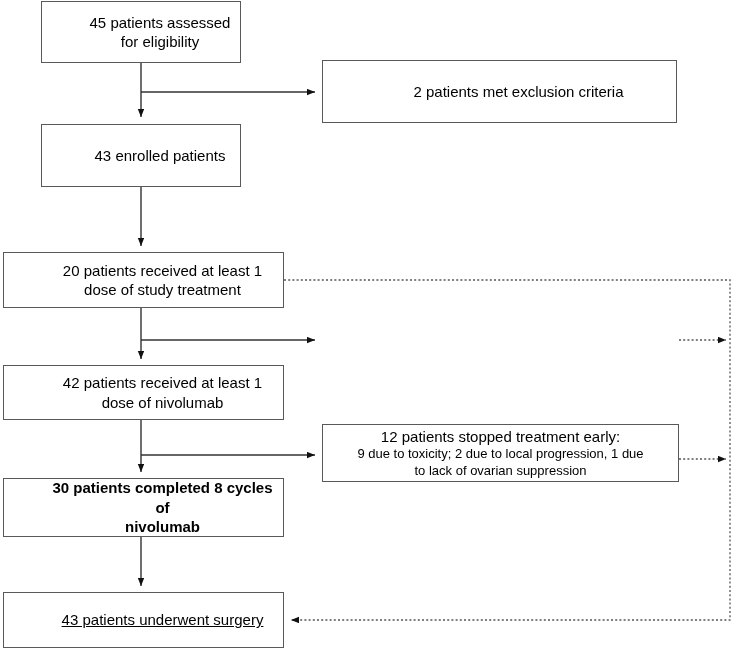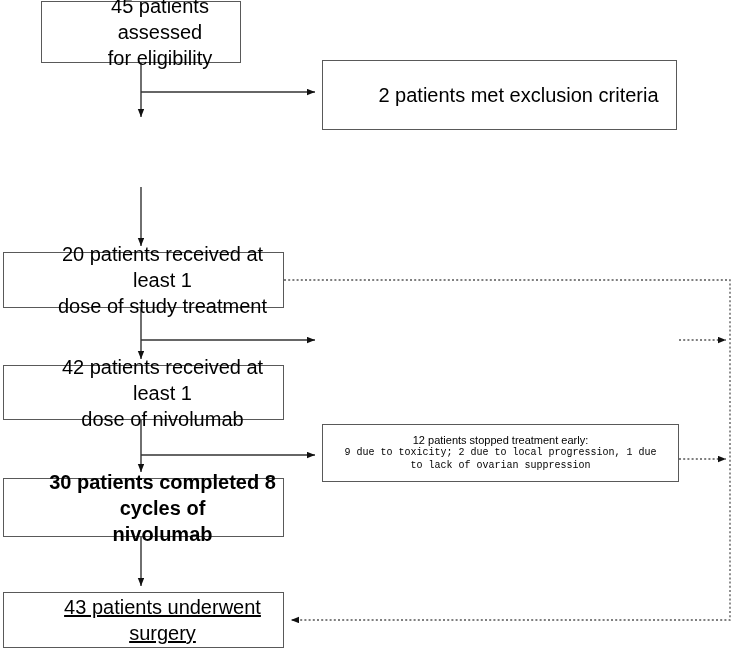--- a/index.html
+++ b/index.html
@@ -27,23 +27,23 @@
     color: #000000;
     line-height: 1.30;
     padding: 2px 6px;
     white-space: pre-line;
   }
   .node .txt {
     display: block;
     width: 100%;
     white-space: pre-line;
   }
-  .fs-main { font-size: 20px; padding-left: 44px; }
-  .node.two-line .lead { display:block; font-size: 11px; }
-  .node.two-line .rest { display:block; font-size: 10px; line-height: 1.28; font-family: Liberation Mono, monospace; }
+  .fs-main { font-size: 15px; padding-left: 44px; }
+  .node.two-line .lead { display:block; font-size: 15px; }
+  .node.two-line .rest { display:block; font-size: 13px; line-height: 1.28; }
 
   svg#edges {
     position: absolute;
     left: 0; top: 0;
     width: 737px;
     height: 651px;
     pointer-events: none;
   }
 </style>
 </head>
@@ -104,24 +104,27 @@
     <g>
       <line x1="679" y1="459" x2="726" y2="459" stroke="#555555" stroke-width="1.3" stroke-dasharray="2,2.2" marker-end="url(#arrowDot)"></line>
     </g>
   </svg>
 
   <div class="node fs-main" style="left:41px; top:1px; width:200px; height:62px;">
     <span class="txt">45 patients assessed
 for eligibility</span>
   </div>
 
-  <div class="node fs-main" style="left:322px; top:60px; width:355px; height:70px;">
+  <div class="node fs-main" style="left:322px; top:60px; width:355px; height:63px;">
     <span class="txt">2 patients met exclusion criteria</span>
   </div>
 
+  <div class="node fs-main" style="left:41px; top:124px; width:200px; height:63px;">
+    <span class="txt">43 enrolled patients</span>
+  </div>
 
   <div class="node fs-main" style="left:3px; top:252px; width:281px; height:56px;">
     <span class="txt">20 patients received at least 1
 dose of study treatment</span>
   </div>
 
 
   <div class="node fs-main" style="left:3px; top:365px; width:281px; height:55px;">
     <span class="txt">42 patients received at least 1
 dose of nivolumab</span>

